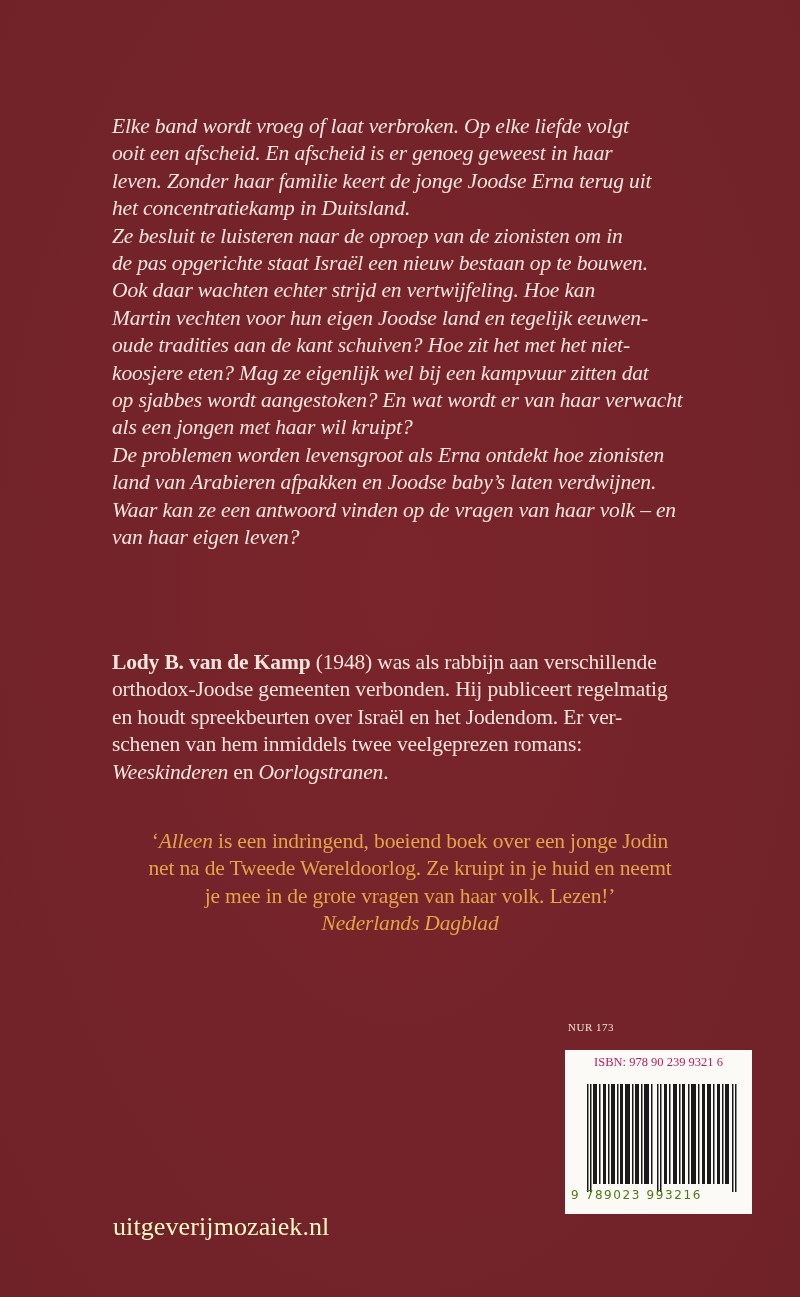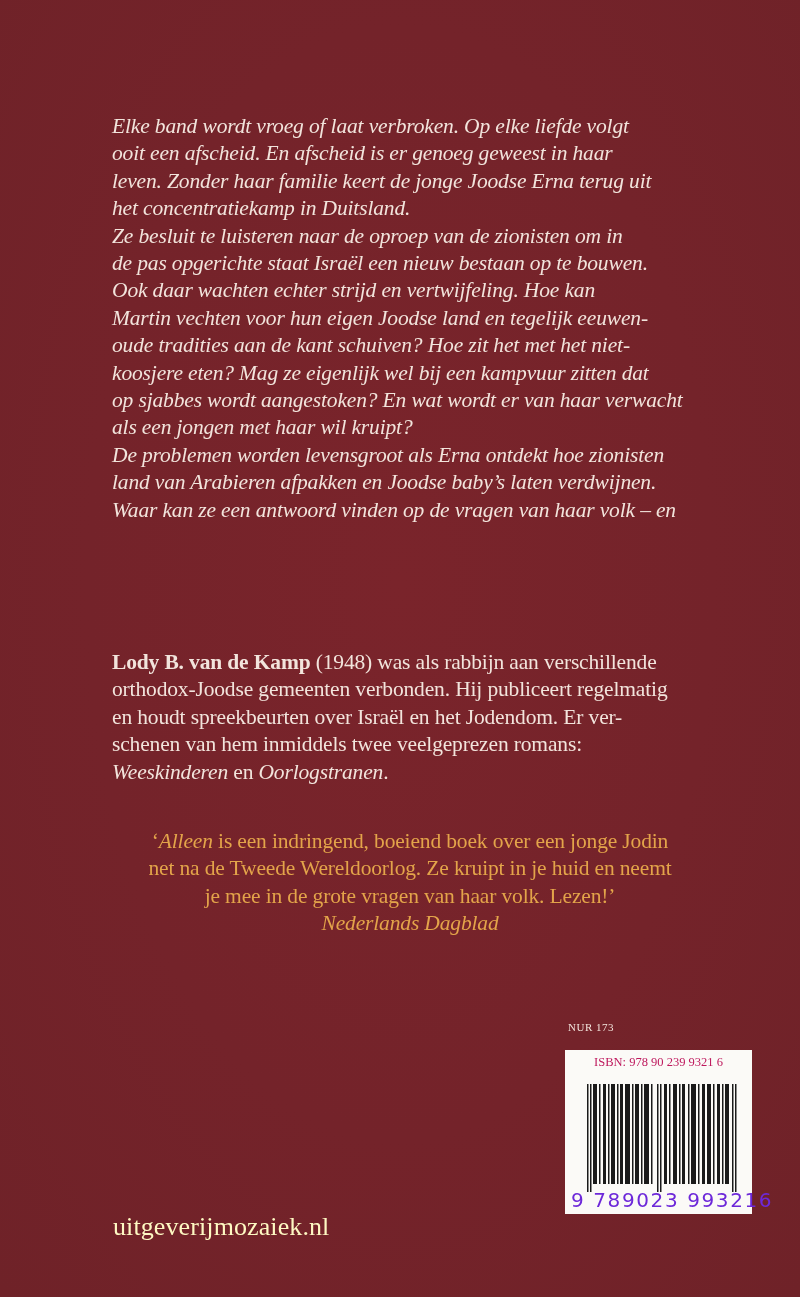--- a/index.html
+++ b/index.html
@@ -41,21 +41,21 @@
     }
     .isbn-text {
       position: absolute; left: 0; right: 0; top: 5px;
       text-align: center; color: #be185d; font-size: 12.5px;
     }
     .bars {
       position: absolute; left: 22px; top: 34px; width: 150px; height: 108px;
     }
     .ean-digits {
       position: absolute; left: 6px; top: 138px; width: 178px;
-      font-family: "DejaVu Sans", sans-serif; font-size: 20px; color: #6d28d9;
+      font-family: "DejaVu Sans", sans-serif; font-size: 12px; color: #4d7c0f;
       letter-spacing: 1.6px; white-space: pre;
     }
     .url {
       position: absolute; left: 113px; top: 1212px;
       font-size: 26px; color: #fef9c3; letter-spacing: 0.1px;
     }
   </style>
 </head>
 <body>
 
@@ -68,20 +68,21 @@
   <p>de pas opgerichte staat Israël een nieuw bestaan op te bouwen.</p>
   <p>Ook daar wachten echter strijd en vertwijfeling. Hoe kan</p>
   <p>Martin vechten voor hun eigen Joodse land en tegelijk eeuwen-</p>
   <p>oude tradities aan de kant schuiven? Hoe zit het met het niet-</p>
   <p>koosjere eten? Mag ze eigenlijk wel bij een kampvuur zitten dat</p>
   <p>op sjabbes wordt aangestoken? En wat wordt er van haar verwacht</p>
   <p>als een jongen met haar wil kruipt?</p>
   <p>De problemen worden levensgroot als Erna ontdekt hoe zionisten</p>
   <p>land van Arabieren afpakken en Joodse baby’s laten verdwijnen.</p>
   <p>Waar kan ze een antwoord vinden op de vragen van haar volk – en</p>
+  <p>van haar eigen leven?</p>
 </div>
 
 <div class="bio">
   <p><span class="author">Lody B. van de Kamp</span><span> (1948) was als rabbijn aan verschillende</span></p>
   <p>orthodox-Joodse gemeenten verbonden. Hij publiceert regelmatig</p>
   <p>en houdt spreekbeurten over Israël en het Jodendom. Er ver-</p>
   <p>schenen van hem inmiddels twee veelgeprezen romans:</p>
   <p><em>Weeskinderen</em><span> en </span><em>Oorlogstranen</em><span>.</span></p>
 </div>
 

